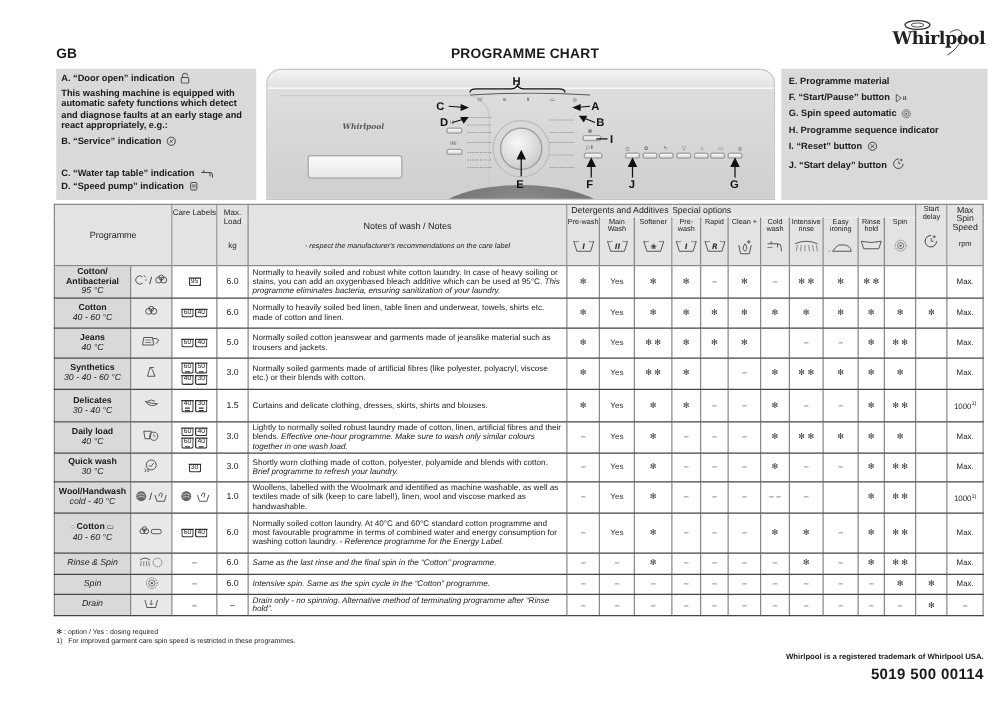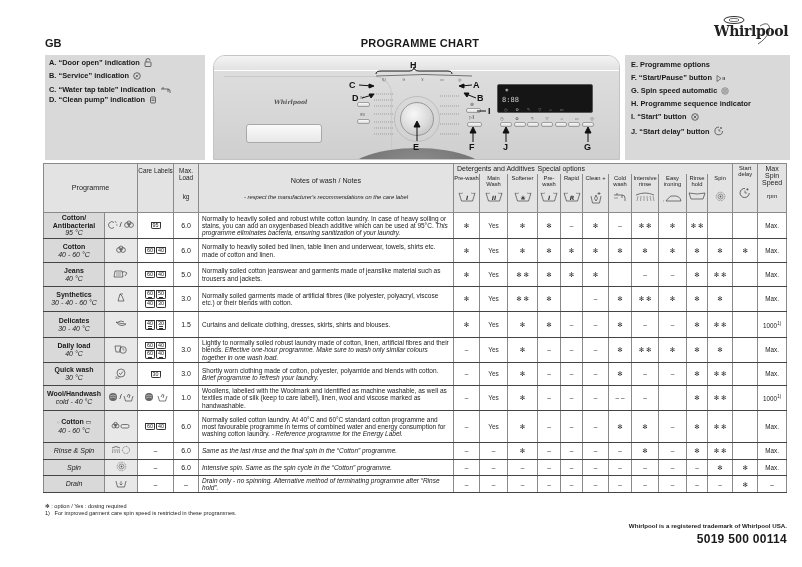--- a/index.html
+++ b/index.html
@@ -85,58 +85,59 @@
 </div>
 
 <div class="abs info info-left">
   <p>
     <span>A.  “Door open” indication</span>
     <svg class="ico-inline" width="8" height="9" viewBox="0 0 8 9">
         <path d="M2 4 V2.5 a2 2 0 0 1 4 0" fill="none" stroke="#333" stroke-width=".7"></path>
         <rect x="1" y="4" width="6" height="4.5" rx=".6" fill="none" stroke="#333" stroke-width=".7"></rect>
       </svg>
   </p>
-  <p style="margin-top:4px;margin-bottom:6px">
+  <p>This washing machine is equipped with automatic safety functions which detect and diagnose faults at an early stage and react appropriately, e.g.:</p>
+  <p style="margin-top:4px;margin-bottom:17px">
     <span>B.  “Service” indication</span>
     <svg class="ico-inline" width="8" height="8" viewBox="0 0 8 8">
         <circle cx="4" cy="4" r="3.3" fill="none" stroke="#333" stroke-width=".7"></circle>
         <path d="M2.5 5.5 L5.5 2.5 M3 3 L5 5" stroke="#333" stroke-width=".6"></path>
       </svg>
   </p>
   <p style="margin-bottom:1.5px">
     <span>C.  “Water tap table” indication</span>
     <svg class="ico-inline" width="12" height="8" viewBox="0 0 12 8">
         <path d="M1 3 H8 V6 M8 3 q2 0 2 2 V7" fill="none" stroke="#333" stroke-width=".7"></path>
         <path d="M3 1 V3" stroke="#333" stroke-width=".7"></path>
       </svg>
   </p>
   <p>
-    <span>D. “Clean pump” indication</span>
+    <span>D. “Speed pump” indication</span>
     <svg class="ico-inline" width="8" height="8" viewBox="0 0 8 8">
         <rect x="1.5" y="1" width="5" height="6" rx="1" fill="none" stroke="#333" stroke-width=".7"></rect>
         <path d="M2.5 3 H5.5 M2.5 4.5 H5.5" stroke="#333" stroke-width=".6"></path>
       </svg>
   </p>
 </div>
 
 <div class="abs info info-right">
-  <p><span>E.  Programme options</span></p>
+  <p><span>E.  Programme material</span></p>
   <p><span>F.  “Start/Pause” button</span>
     <svg class="ico-inline" width="10" height="7" viewBox="0 0 10 7">
         <path d="M1 .5 L5 3.5 L1 6.5 Z" fill="none" stroke="#333" stroke-width=".6"></path>
         <path d="M7 2 V5 M8.5 2 V5" stroke="#333" stroke-width=".7"></path>
       </svg></p>
   <p><span>G.  Spin speed automatic</span>
     <svg class="ico-inline" width="8" height="8" viewBox="0 0 8 8">
         <circle cx="4" cy="4" r="3.3" fill="none" stroke="#666" stroke-width=".6"></circle>
         <circle cx="4" cy="4" r="2" fill="none" stroke="#666" stroke-width=".6"></circle>
         <circle cx="4" cy="4" r=".8" fill="#666"></circle>
       </svg></p>
   <p><span>H. Programme sequence indicator</span></p>
-  <p><span>I.  “Start” button</span>
+  <p><span>I.  “Reset” button</span>
     <svg class="ico-inline" width="8" height="8" viewBox="0 0 8 8">
         <circle cx="4" cy="4" r="3.3" fill="none" stroke="#333" stroke-width=".7"></circle>
         <path d="M2.5 2.5 L5.5 5.5 M5.5 2.5 L2.5 5.5" stroke="#333" stroke-width=".7"></path>
       </svg></p>
   <p><span>J.  “Start delay” button</span>
     <svg class="ico-inline" width="10" height="10" viewBox="0 0 10 10">
         <path d="M8.5 5 A3.8 3.8 0 1 1 5 1.2" fill="none" stroke="#333" stroke-width=".7"></path>
         <path d="M5 3 V5 H6.5" fill="none" stroke="#333" stroke-width=".6"></path>
         <path d="M7 1 V3 M6 2 H8" stroke="#333" stroke-width=".6"></path>
       </svg></p>
@@ -182,25 +183,20 @@
         <text x="66" y="7">▭</text>
         <text x="84" y="7">◎</text>
     </g>
   </svg>
 
   <div class="abs pbtn" style="left:252px;top:52px;width:15px"></div>
   <div class="abs" style="left:256px;top:45px;font-size:5px;color:#555">⊗</div>
   <div class="abs pbtn" style="left:253px;top:66px;width:15px"></div>
   <div class="abs" style="left:255px;top:59px;font-size:4.5px;color:#555">▷‖</div>
 
-  <div class="abs display">
-    <span class="abs" style="left:7px;top:2px;font-size:4px;color:#bbb">◉</span>
-    <span class="abs display-digits">8:88</span>
-    <span class="abs" style="left:6px;top:22px;font-size:4px;color:#999;letter-spacing:8px;white-space:nowrap">◷✿↰▽⌂▭</span>
-  </div>
 
   <div class="abs" style="left:286px;top:60px;width:94px;font-size:4.2px;color:#666;display:flex;justify-content:space-between">
     <span>◷</span>
       <span>✿</span>
       <span>↰</span>
       <span>▽</span>
       <span>⌂</span>
       <span>▭</span>
       <span>◎</span>
   </div>

